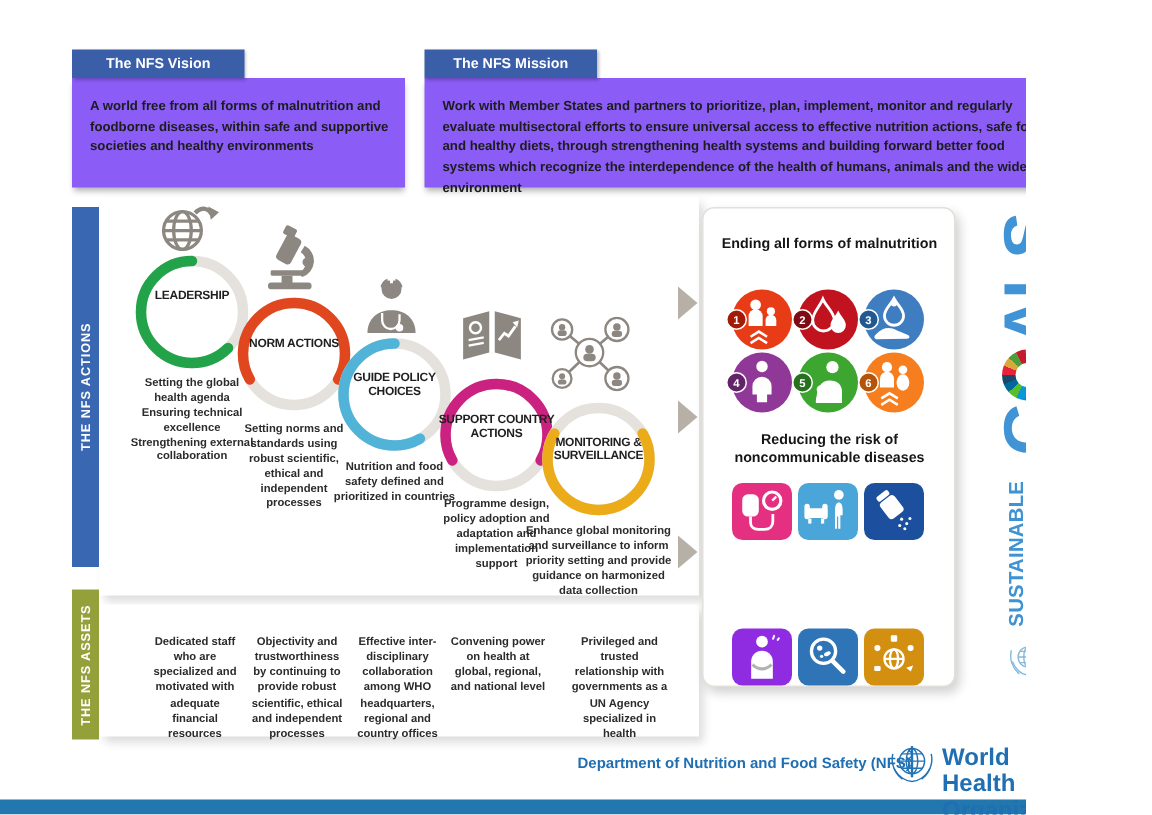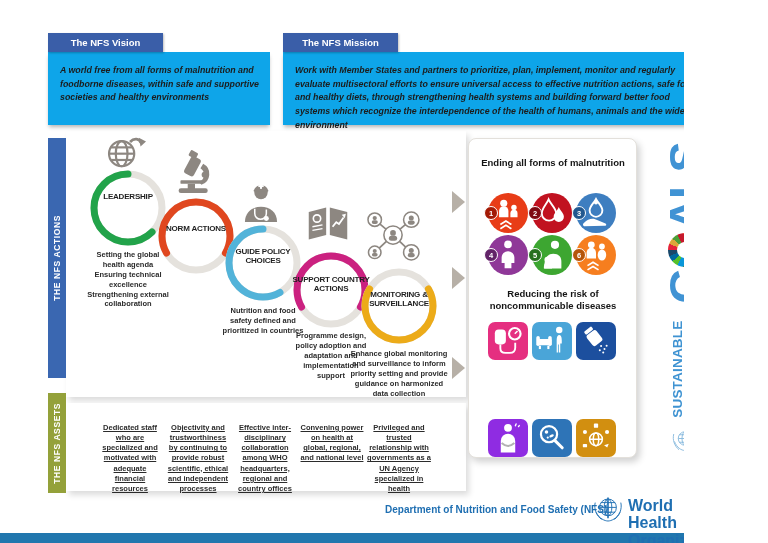--- a/index.html
+++ b/index.html
@@ -3,43 +3,43 @@
 <meta charset="utf-8">
 <style>
   * { margin:0; padding:0; box-sizing:border-box; }
   body { background:#fff; font-family:"Liberation Sans", sans-serif; }
   .page { position:relative; width:684px; height:543px; background:#fff; overflow:hidden; }
 
   
   .hdr-box { position:absolute; height:19px; width:115px; background:#3a5ea8; color:#fff;
              font-size:9.5px; font-weight:bold; display:flex; align-items:center; justify-content:center;
              box-shadow:1px 1px 2px rgba(0,0,0,.25); z-index:3; }
-  .gray-box { position:absolute; background:#0ea5e9; box-shadow:0 3px 4px -1px rgba(0,0,0,.3);
-              font-size:8.8px; font-weight:bold; font-style:italic; color:#1c1c1c; line-height:1.55;
+  .gray-box { position:absolute; background:#8b5cf6; box-shadow:0 3px 4px -1px rgba(0,0,0,.3);
+              font-size:8.8px; font-weight:bold; color:#1c1c1c; line-height:1.55;
               padding:12px 10px 2px 12px; z-index:2; }
 
   
   .vbar { position:absolute; width:18px; display:flex; align-items:center; justify-content:center; z-index:4; }
   .vbar span { writing-mode:vertical-rl; transform:rotate(180deg); color:#fff; font-weight:bold;
                font-size:8.5px; letter-spacing:.6px; white-space:nowrap; }
   .vbar.blue { background:#3a67b1; }
   .vbar.olive { background:#94a13a; }
 
   .panel { position:absolute; background:#fff; box-shadow:3px 4px 6px rgba(0,0,0,.14); }
 
   .abs { position:absolute; }
   .action-title { position:absolute; text-align:center; font-weight:bold; color:#1f1f1f;
                   font-size:8px; line-height:1.18; letter-spacing:-.2px; z-index:6; }
   .action-desc  { position:absolute; text-align:center; color:#2b2b2b; font-size:7.5px;
                   line-height:1.32; font-weight:bold; z-index:6; }
   .ring { position:absolute; z-index:5; }
   .action-icon { position:absolute; z-index:5; }
 
   .asset { position:absolute; text-align:center; color:#2b2b2b; font-size:7.5px; line-height:1.35;
-           font-weight:bold; z-index:6;text-decoration:underline; }
+           font-weight:bold; z-index:6; }
 
   
   .card { position:absolute; left:468px; top:138px; width:169px; height:320px; background:#fff;
           border:1px solid #e3e0db; border-radius:8px; box-shadow:3px 4px 7px rgba(0,0,0,.18); z-index:4; }
   .chev { position:absolute; width:0; height:0; border-top:11px solid transparent;
           border-bottom:11px solid transparent; border-left:13px solid #b7b0a7; z-index:5; }
   .sec-title { position:absolute; width:150px; text-align:center; font-weight:bold; color:#151515;
                font-size:9.5px; line-height:1.25; z-index:6; }
   .grid3 { position:absolute; display:grid; grid-template-columns:repeat(3,40px); gap:2px 4px; z-index:6; }
   .mal { position:relative; width:40px; height:40px; border-radius:50%;
@@ -121,20 +121,21 @@
         <rect x="14" y="37" width="8" height="6"></rect>
         <rect x="4" y="42" width="32" height="5" rx="2.5"></rect>
       </g>
     </svg>
   </div>
   <svg class="ring" style="left:157px; top:197px;" width="78" height="78" viewBox="0 0 78 78">
     <circle cx="39" cy="39" r="34" fill="#fff" stroke="#e5e2dd" stroke-width="7"></circle>
     <circle cx="39" cy="39" r="34" fill="none" stroke-width="7" pathLength="360" stroke-dasharray="240 120" stroke-dashoffset="-150" stroke-linecap="round" stroke="#e0471f"></circle>
   </svg>
   <div class="action-title" style="left:157px; top:224px; width:78px;">NORM ACTIONS</div>
+  <div class="action-desc" style="left:155px; top:281px; width:82px;">Setting norms and standards using robust scientific, ethical and independent processes</div>
 
   <div class="action-icon" style="left:241px; top:181px;">
     <svg width="40" height="41" viewBox="0 0 44 46">
       <g fill="#8d8781">
         <circle cx="22" cy="13" r="7.5"></circle>
         <path d="M14 10.5 a8.5 8.5 0 0 1 16 0 l0 1.5 h-16z"></path>
         <path d="M4 46 c0 -11 8 -17 18 -17 c10 0 18 6 18 17z"></path>
       </g>
       <rect x="20.9" y="2.6" width="2.2" height="6.2" fill="#fff"></rect>
       <rect x="19" y="4.6" width="6" height="2.2" fill="#fff"></rect>
@@ -199,21 +200,21 @@
     <circle cx="39" cy="39" r="34" fill="#fff" stroke="#e5e2dd" stroke-width="7"></circle>
     <circle cx="39" cy="39" r="34" fill="none" stroke-width="7" pathLength="360" stroke-dasharray="240 120" stroke-dashoffset="-330" stroke-linecap="round" stroke="#ecab19"></circle>
   </svg>
   <div class="action-title" style="left:354px; top:290px; width:90px;">MONITORING &amp; SURVEILLANCE</div>
   <div class="action-desc" style="left:347px; top:349px; width:104px;">Enhance global monitoring and surveillance to inform priority setting and provide guidance on harmonized data collection</div>
 
   <div class="asset" style="left:98px; top:423px; width:64px;">Dedicated staff who are specialized and motivated with adequate financial resources</div>
   <div class="asset" style="left:233px; top:423px; width:64px;">Effective inter-disciplinary collaboration among WHO headquarters, regional and country offices</div>
   <div class="asset" style="left:165px; top:423px; width:66px;">Objectivity and trustworthiness by continuing to provide robust scientific, ethical and independent processes</div>
   <div class="asset" style="left:298px; top:423px; width:68px;">Convening power on health at global, regional, and national level</div>
-  <div class="asset" style="left:365px; top:423px; width:68px;">Privileged and trusted relationship with governments as a UN Agency specialized in health</div>
+  <div class="asset" style="left:379px; top:423px; width:68px;">Privileged and trusted relationship with governments as a UN Agency specialized in health</div>
 
   <div class="card"></div>
   <div class="chev" style="left:452px; top:191px;"></div>
   <div class="chev" style="left:452px; top:267px;"></div>
   <div class="chev" style="left:452px; top:357px;"></div>
 
   <div class="sec-title" style="left:478px; top:157px;">Ending all forms of malnutrition</div>
 
   <div class="grid3" style="left:488px; top:193px;">
     <div class="mal" style="background: rgb(232, 60, 23);">

